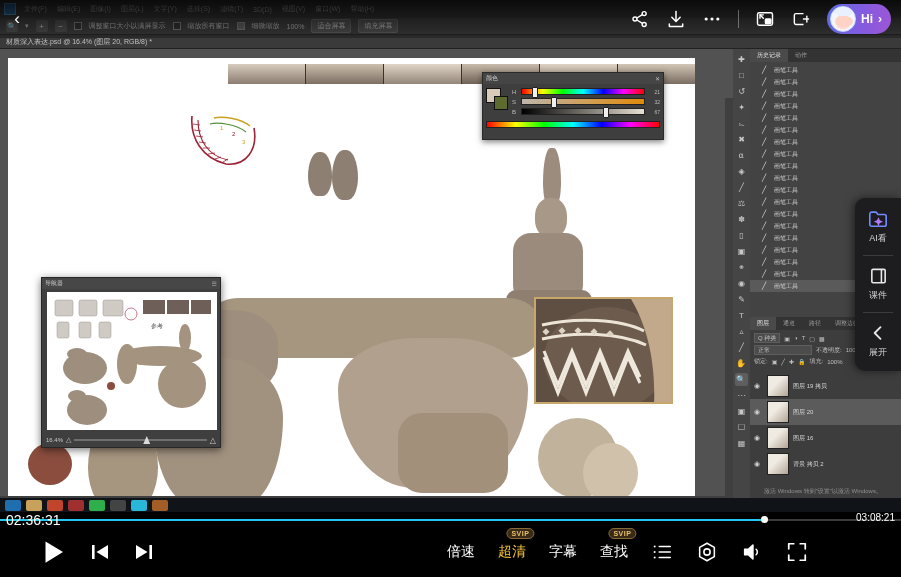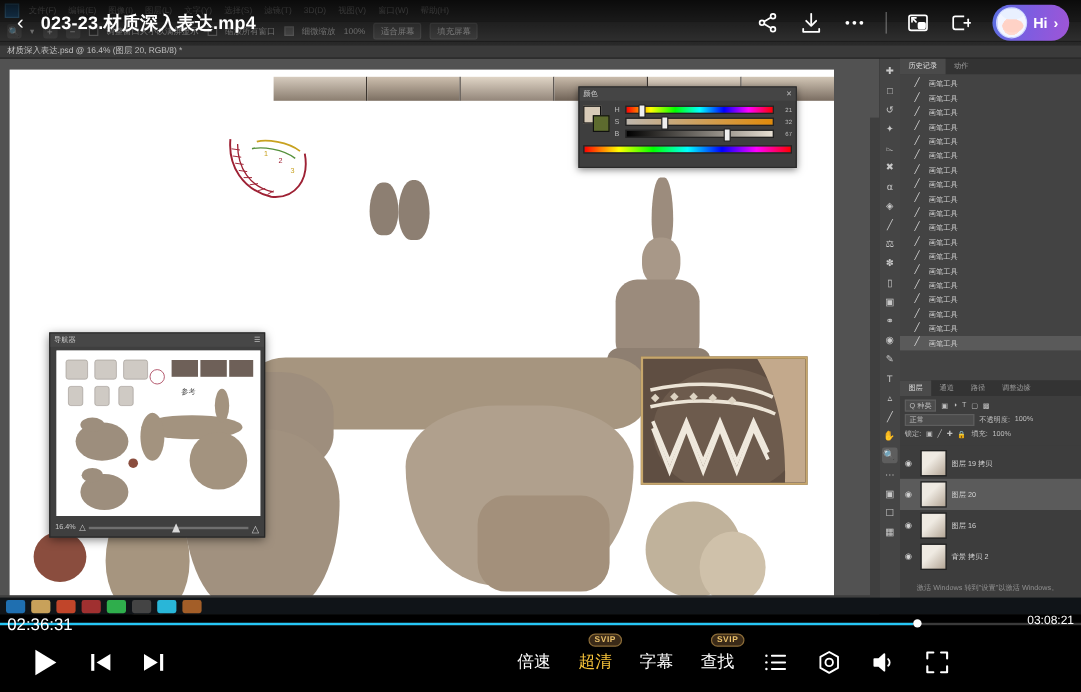--- a/index.html
+++ b/index.html
@@ -132,21 +132,21 @@
   .ai-sep { width:30px; height:1px; background:#3a3a40; }
 
   
   .player { position:absolute; left:0; bottom:0; width:901px; height:65px; background:#000; }
   .progress { position:absolute; left:0; top:6px; width:901px; height:4px; }
   .prog-bg { position:absolute; left:0; top:1px; width:901px; height:2px; background:#3a3a3a; }
   .prog-fill { position:absolute; left:0; top:1px; width:84.5%; height:2px; background:#26c6f5; }
   .prog-dot { position:absolute; left:84.5%; top:-2px; width:7px; height:7px; border-radius:50%; background:#fff; }
   .time-left { position:absolute; left:6px; top:0px; color:#fff; font-size:14px; }
   .time-right { position:absolute; right:6px; top:0px; color:#fff; font-size:10px; }
-  .ctrl-row { position:absolute; left:0; bottom:0; width:814px; height:50px; display:flex; align-items:center;justify-content:center; }
+  .ctrl-row { position:absolute; left:16px; bottom:0; width:814px; height:50px; display:flex; align-items:center;justify-content:center; }
   .pc-btn { display:flex; align-items:center; justify-content:center; color:#fff; }
   .left-ctrls { display:flex; align-items:center; gap:20px; padding-left:22px; }
   .right-ctrls { margin-left:auto; display:flex; align-items:center; gap:23px; padding-right:22px; }
   .txt-btn { position:relative; color:#fff; font-size:14px; white-space:nowrap; }
   .txt-btn.hd { color:#f7c33a; }
   .svip { position:absolute; left:50%; transform:translateX(-20%); top:-15px; background:#3a2a18; border:1px solid #8a6b37;
           color:#e9c06a; font-size:7px; font-weight:bold; border-radius:6px; padding:1px 4px; letter-spacing:.5px; }
 </style>
 </head>
 <body>
@@ -549,21 +549,20 @@
       <div class="tb-ico" style="background:#a03030;"></div>
       <div class="tb-ico" style="background:#2fae4c;"></div>
       <div class="tb-ico" style="background:#444;"></div>
       <div class="tb-ico" style="background:#29b6d8;"></div>
       <div class="tb-ico" style="background:#a35e28;"></div>
     </div>
   </div>
 
   <div class="top-overlay">
     <div class="back-arrow">‹</div>
-    <div class="vid-title">023-23.材质深入表达.mp4</div>
 
     <div class="top-right">
       <span class="tr-ico">
         <svg width="20" height="20" viewBox="0 0 24 24" fill="none" stroke="#fff" stroke-width="1.7" stroke-linecap="round">
           <circle cx="17" cy="5.5" r="2.4"></circle>
             <circle cx="17" cy="18.5" r="2.4"></circle>
             <circle cx="6" cy="12" r="2.4"></circle>
           <line x1="8.2" y1="10.8" x2="14.9" y2="6.8"></line>
             <line x1="8.2" y1="13.2" x2="14.9" y2="17.2"></line>
         </svg>
@@ -599,20 +598,44 @@
         </svg>
       </span>
       <span class="avatar-pill">
         <span class="avatar-img"></span>
         <span class="hi-text">Hi</span>
         <span class="hi-text">›</span>
       </span>
     </div>
   </div>
 
+  <div class="ai-panel">
+    <div class="ai-item">
+      <svg width="22" height="20" viewBox="0 0 24 22" fill="none">
+        <path d="M3 5.5 a2 2 0 0 1 2-2 h5 l2 2.5 h7 a2 2 0 0 1 2 2 v9 a2 2 0 0 1 -2 2 H5 a2 2 0 0 1 -2 -2 Z" stroke="#6f8bff" stroke-width="1.8" stroke-linejoin="round"></path>
+        <path d="M12.5 9 L14 12.5 L17.5 14 L14 15.5 L12.5 19 L11 15.5 L7.5 14 L11 12.5 Z" fill="#b07bff"></path>
+      </svg>
+      <span class="ai-label">AI看</span>
+    </div>
+    <div class="ai-sep"></div>
+    <div class="ai-item">
+      <svg width="21" height="20" viewBox="0 0 24 24" fill="none" stroke="#e8e8ec" stroke-width="1.9" stroke-linejoin="round">
+        <rect x="4" y="4" width="16" height="16" rx="1.5"></rect>
+          <line x1="15.5" y1="4" x2="15.5" y2="20"></line>
+      </svg>
+      <span class="ai-label">课件</span>
+    </div>
+    <div class="ai-sep"></div>
+    <div class="ai-item">
+      <svg width="20" height="20" viewBox="0 0 24 24" fill="none" stroke="#e8e8ec" stroke-width="2.2" stroke-linecap="round" stroke-linejoin="round">
+        <polyline points="15,5 8,12 15,19"></polyline>
+      </svg>
+      <span class="ai-label">展开</span>
+    </div>
+  </div>
 
   <div class="player">
     <div class="progress">
       <div class="prog-bg"></div>
       <div class="prog-fill" style="width: 84.5%; background: rgb(38, 198, 245);"></div>
       <div class="prog-dot" style="left: 84.5%;"></div>
     </div>
     <div class="time-left">02:36:31</div>
     <div class="time-right">03:08:21</div>
 

